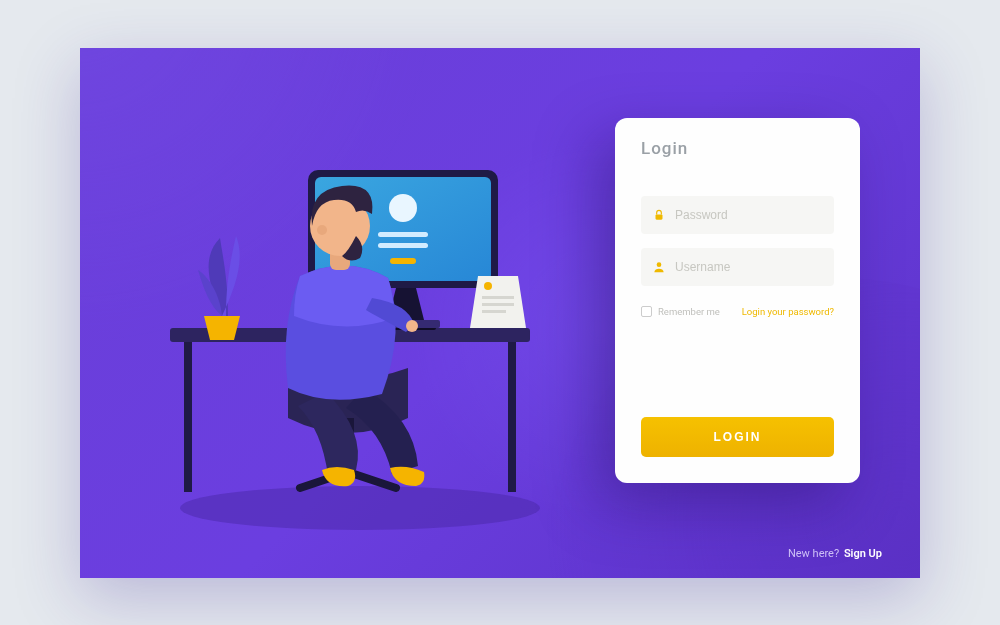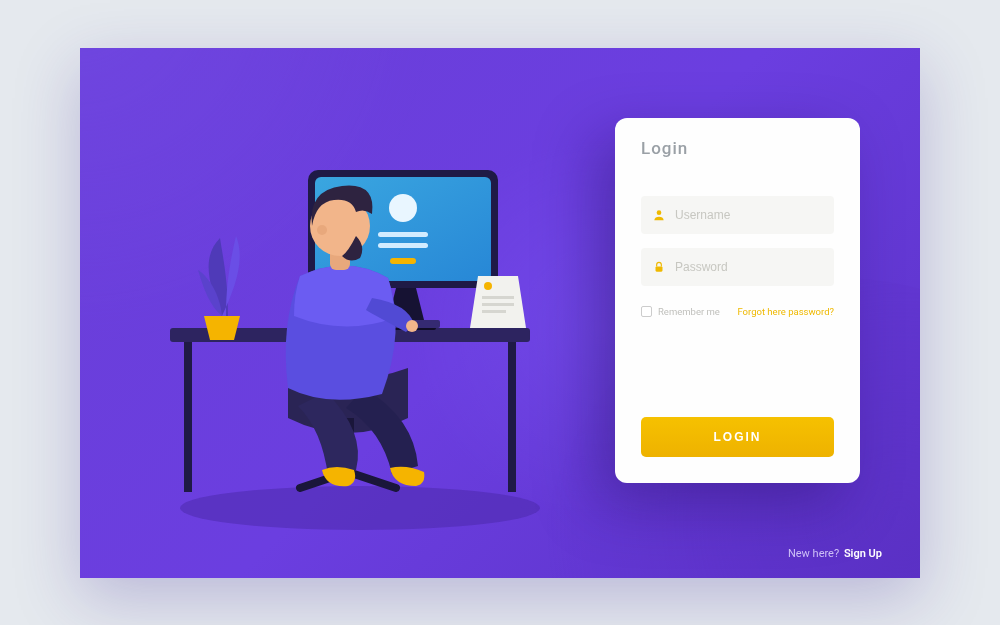--- a/index.html
+++ b/index.html
@@ -215,42 +215,42 @@
       </g>
     </svg>
   </div>
 
   <div class="card">
     <div class="card-title">Login</div>
 
     <div class="field">
       <span class="ficon">
         <svg viewBox="0 0 24 24" width="14" height="14" fill="currentColor">
+            <rect x="6" y="11" width="12" height="9" rx="2"></rect>
+            <path d="M8 11V8a4 4 0 0 1 8 0v3" fill="none" stroke="currentColor" stroke-width="2"></path>
+          </svg>
+      </span>
+      <input type="password" placeholder="Password" style="">
+    </div>
+
+    <div class="field">
+      <span class="ficon">
+        <svg viewBox="0 0 24 24" width="14" height="14" fill="currentColor">
             <circle cx="12" cy="8" r="4"></circle>
             <path d="M4 21c0-4 4-6 8-6s8 2 8 6"></path>
           </svg>
       </span>
       <input type="text" placeholder="Username" style="">
     </div>
 
-    <div class="field">
-      <span class="ficon">
-        <svg viewBox="0 0 24 24" width="14" height="14" fill="currentColor">
-            <rect x="6" y="11" width="12" height="9" rx="2"></rect>
-            <path d="M8 11V8a4 4 0 0 1 8 0v3" fill="none" stroke="currentColor" stroke-width="2"></path>
-          </svg>
-      </span>
-      <input type="password" placeholder="Password" style="">
-    </div>
-
     <div class="row-opts">
       <span class="chk"></span>
       <span class="remember">Remember me</span>
       <span class="spacer"></span>
-      <a href="#" class="forgot">Forgot here password?</a>
+      <a href="#" class="forgot">Login your password?</a>
     </div>
 
     <button class="login-btn">LOGIN</button>
   </div>
 
   <div class="signup">
     <span>New here?</span>
     <a href="#" class="link">Sign Up</a>
   </div>
 </div>

